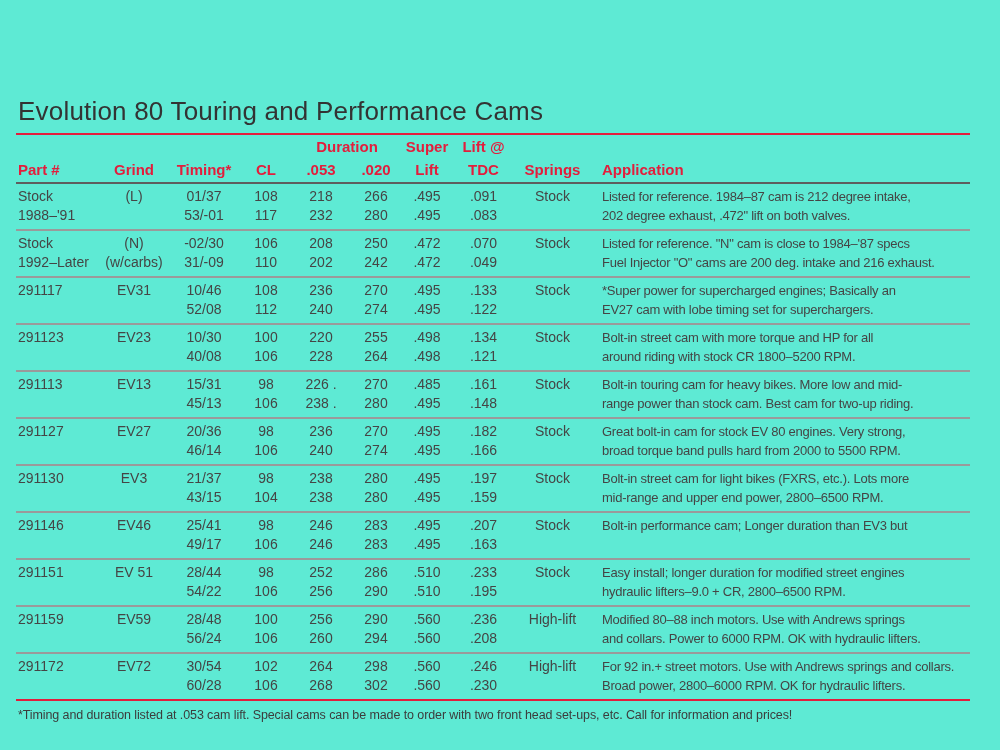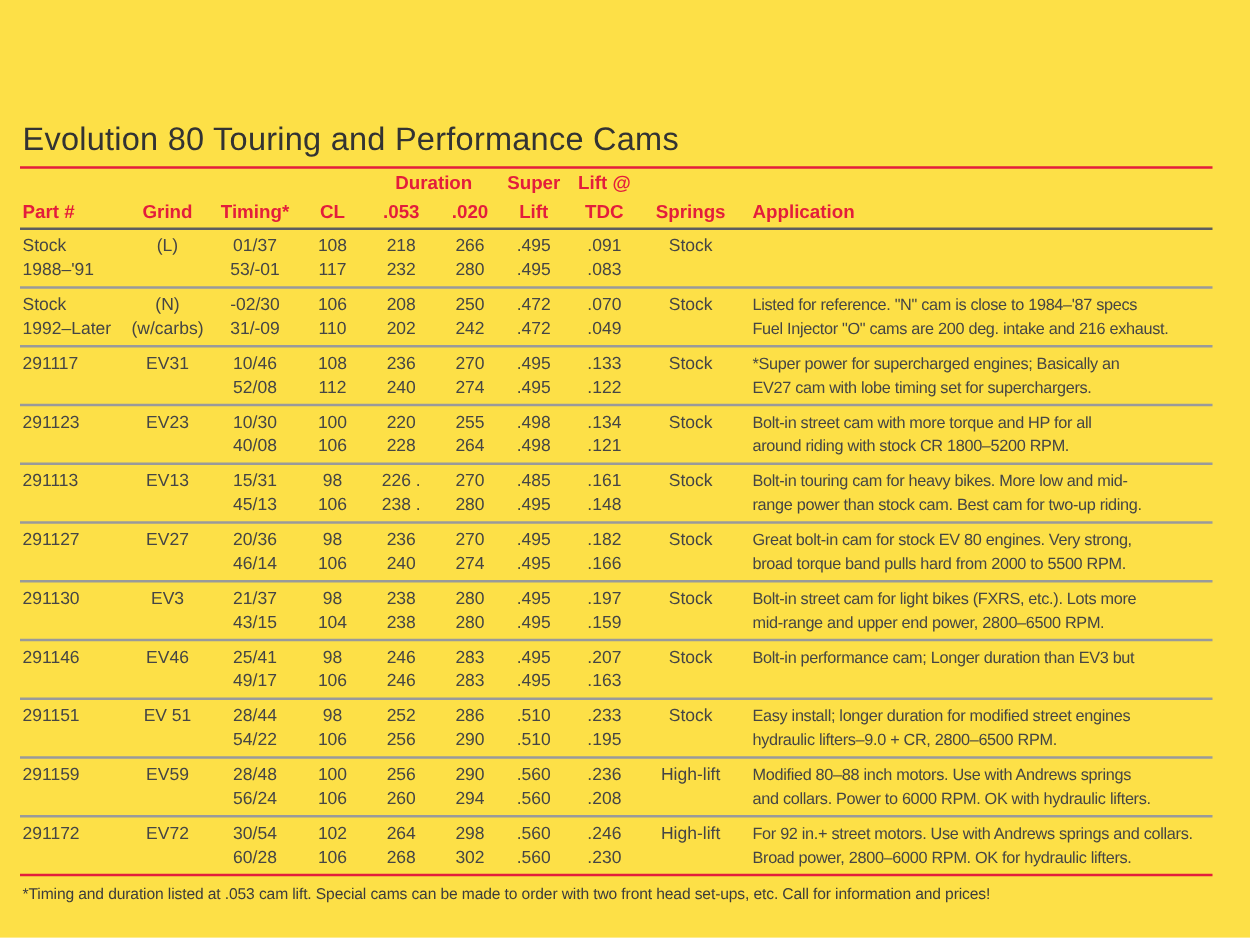--- a/index.html
+++ b/index.html
@@ -11,21 +11,21 @@
   body {
     width: 1000px;
     height: 750px;
     overflow: hidden;
   }
   .page {
     box-sizing: border-box;
     width: 1000px;
     height: 750px;
     padding: 96px 30px 0 16px;
-    background: #fde047;
+    background: #5eead4;
     color: #454545;
   }
   .title {
     margin: 0 0 7px 2px;
     font-size: 26px;
     font-weight: 500;
     line-height: 30px;
     letter-spacing: 0.2px;
     color: #333333;
   }
@@ -135,20 +135,24 @@
       <div class="ln">.495</div>
       <div class="ln">.495</div>
     </div>
     <div class="cell c-center">
       <div class="ln">.091</div>
       <div class="ln">.083</div>
     </div>
     <div class="cell c-center">
       <div class="ln">Stock</div>
     </div>
+    <div class="cell c-app">
+      <div class="ln">Listed for reference. 1984–87 cam is 212 degree intake,</div>
+      <div class="ln">202 degree exhaust, .472" lift on both valves.</div>
+    </div>
   </div>
 
   <div class="trow">
     <div class="cell c-part">
       <div class="ln">Stock</div>
       <div class="ln">1992–Later</div>
     </div>
     <div class="cell c-center">
       <div class="ln">(N)</div>
       <div class="ln">(w/carbs)</div>

